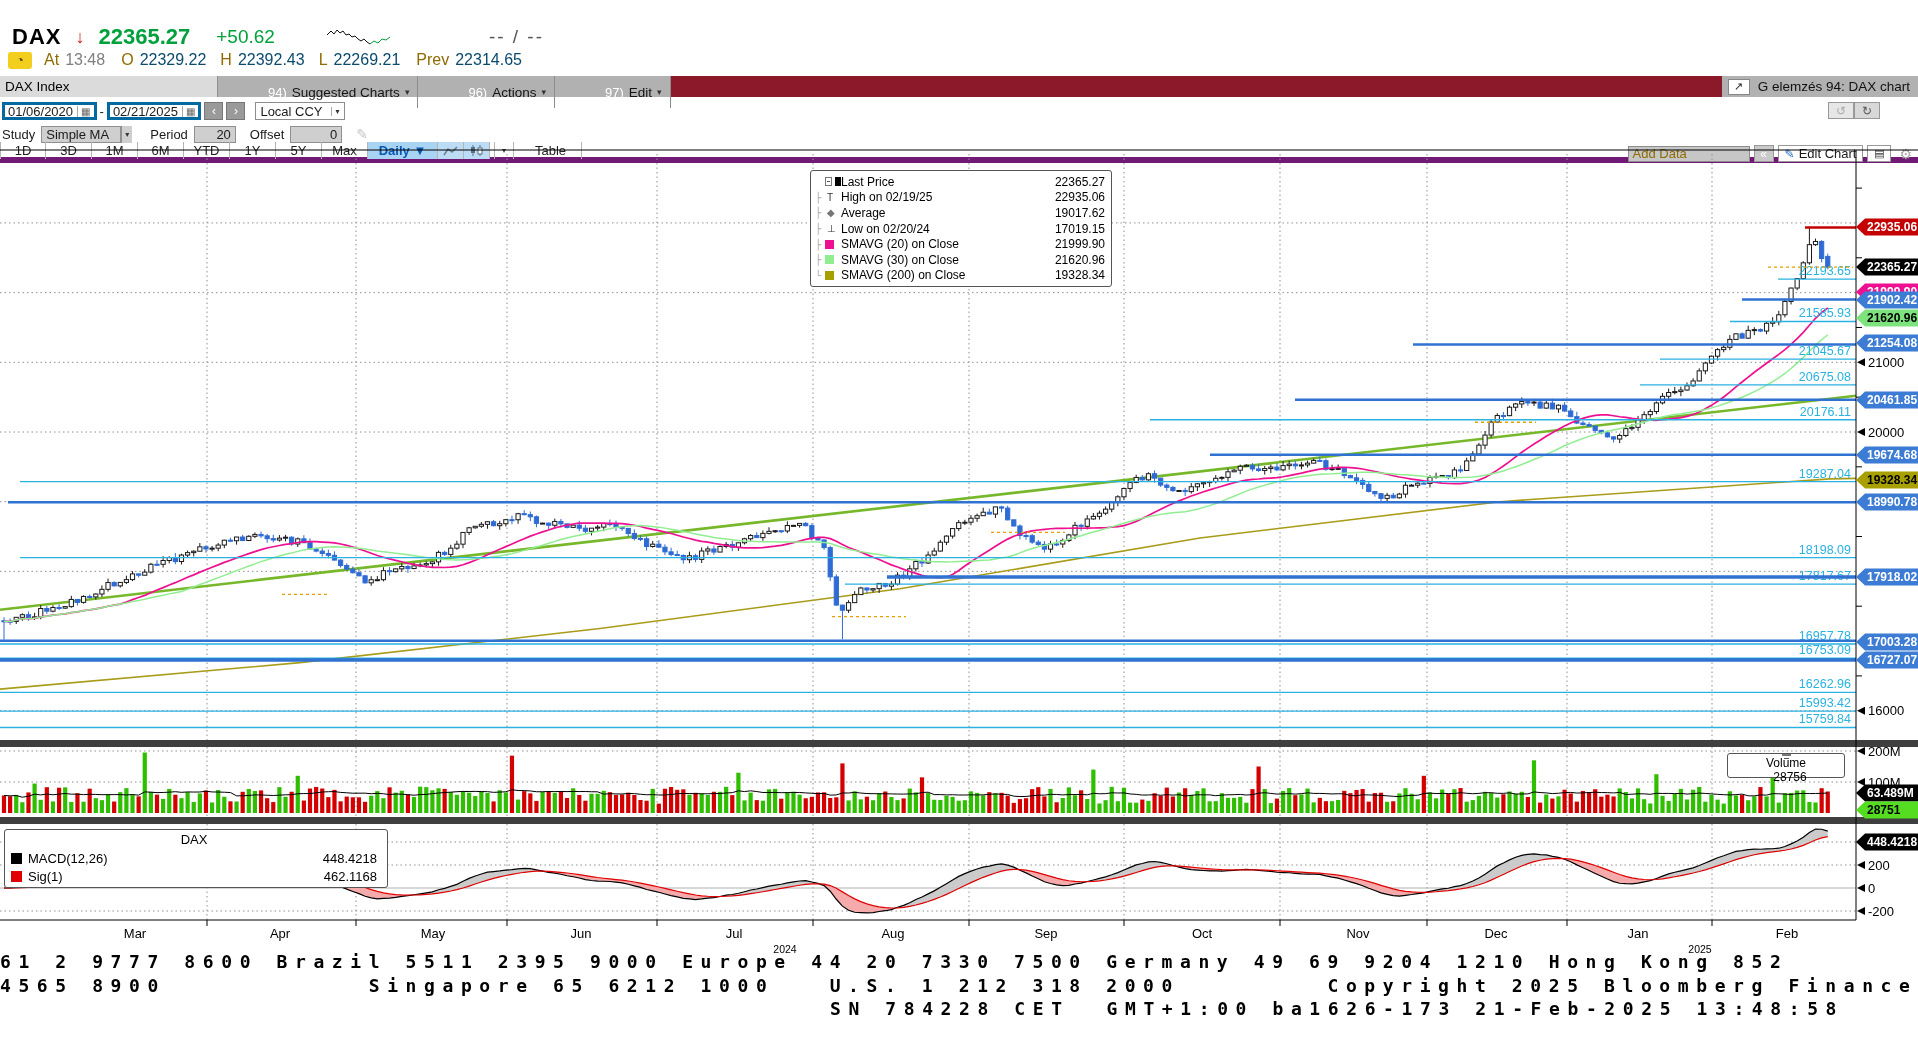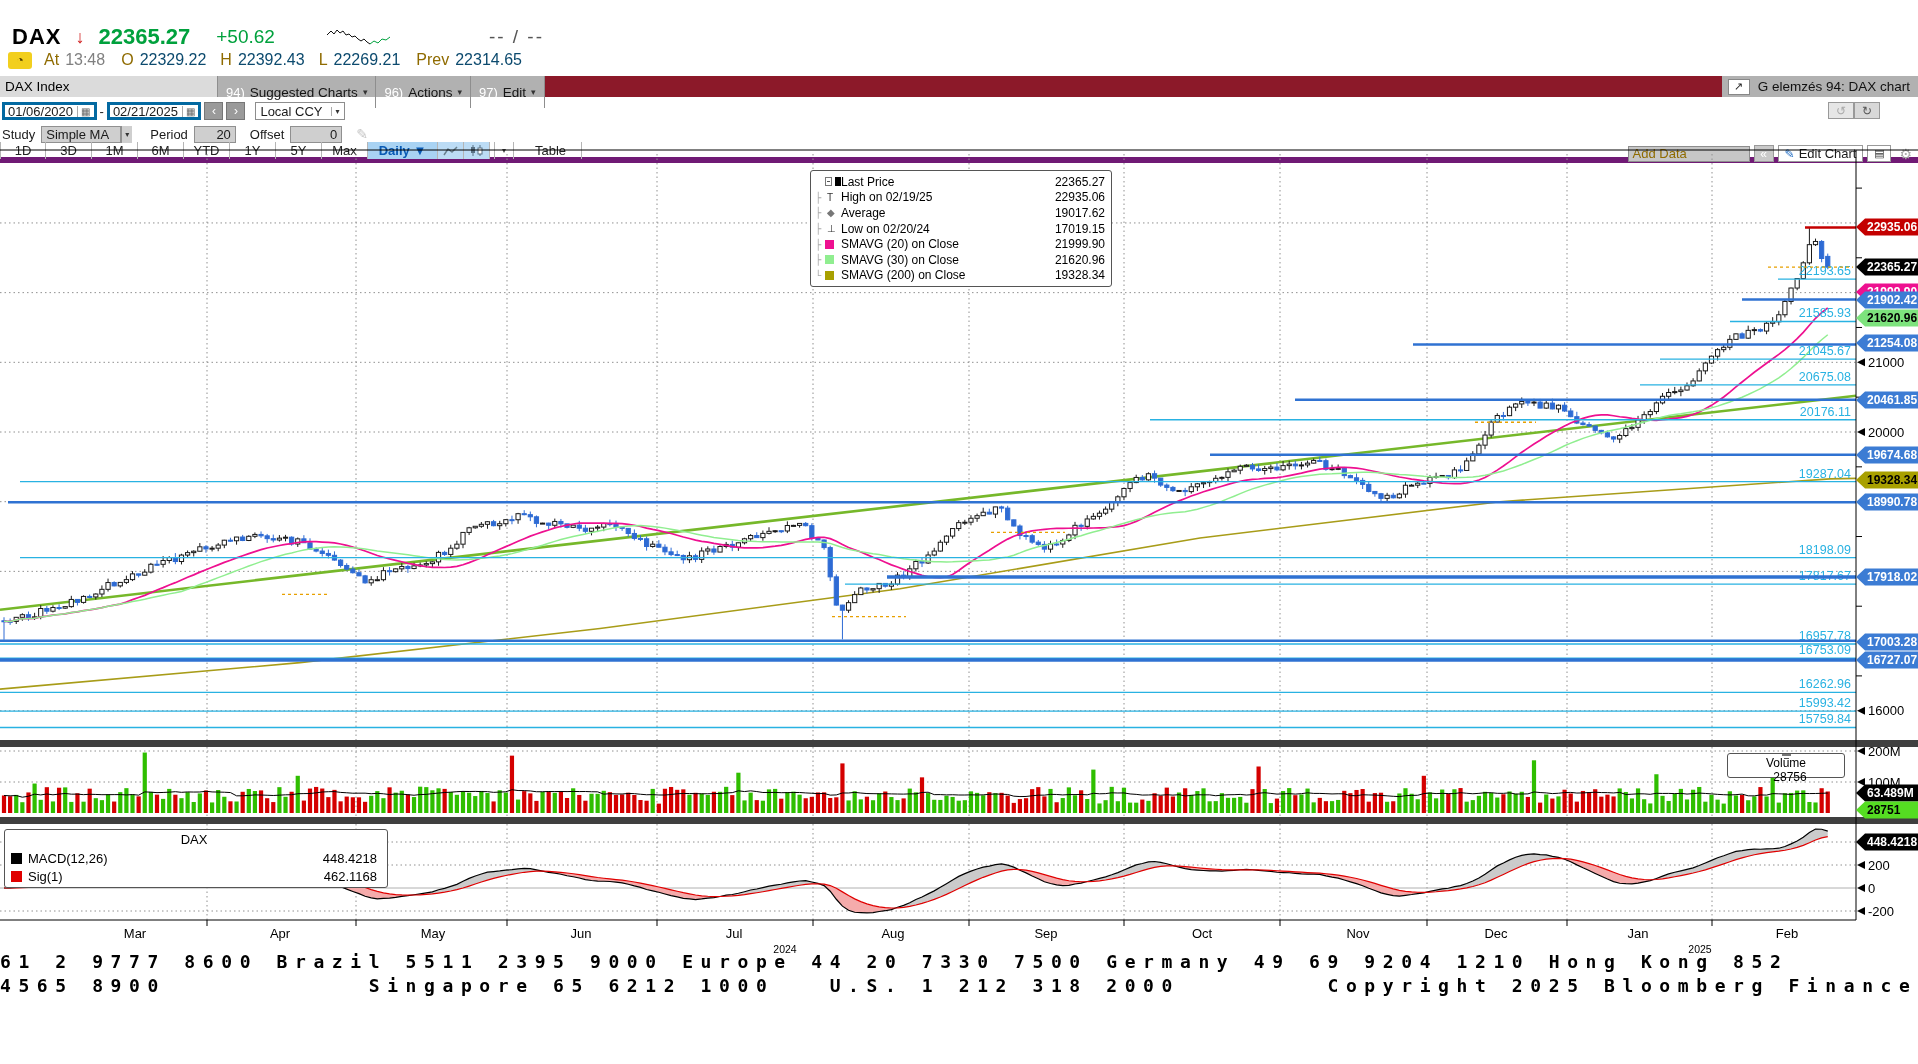--- a/index.html
+++ b/index.html
@@ -17,21 +17,21 @@
   .hrow2 { position:absolute; left:0; top:50px; height:20px; width:100%; display:flex; align-items:center; font-size:16px; }
   .gauge { width:24px; height:17px; background:#f2cf1e; border-radius:3px; margin-left:8px;
            display:flex; align-items:center; justify-content:center; color:#4d3a00; font-size:12px; line-height:1;}
   .blab { color:#8f6b00; margin-left:12px; }
   .bgray { color:#808080; margin-left:6px; }
   .bval { color:#0c4a6e; margin-left:6px; }
 
   
   .titlebar { position:absolute; left:0; top:76px; width:100%; height:21px; background:#b1b1b1; display:flex; align-items:stretch; font-size:13.5px; }
   .sec-field { width:218px; background:#dbdbdb; border-right:1px solid #8e8e8e; display:flex; align-items:center; padding-left:5px; color:#000; }
-  .menu-btn { display:flex; align-items:center; padding:16px 8px; border-right:1px solid #8e8e8e; cursor:default; }
+  .menu-btn { display:flex; align-items:center; padding:16px 8px; border-right:1px solid #8e8e8e; cursor:default;margin-left:42px; }
   .menu-num { color:#fff; margin-right:5px; font-size:13px; }
   .menu-lbl { color:#141414; }
   .menu-car { color:#333; font-size:9px; margin-left:5px; }
   .maroon { flex:1 1 auto; background:#8c1929; }
   .tb-right { display:flex; align-items:center; background:#b1b1b1; padding:0 8px 0 6px; }
   .exp-icon { width:22px; height:16px; background:#fff; color:#222; font-size:11px; display:flex; align-items:center; justify-content:center; border:1px solid #888; margin-right:8px;}
   .gtitle { color:#111; }
 
   
   .ctl-row { position:absolute; left:0; width:100%; display:flex; align-items:center; font-size:13px; color:#1a1a1a; }
@@ -1418,15 +1418,16 @@
     <div class="mrow">
       <span class="sw" style="background:#e00000"></span>
       <span class="llab">Sig(1)</span>
       <span class="lval">462.1168</span>
     </div>
   </div>
 
   <div class="footer">
     <div class="fline">61 2 9777 8600 Brazil 5511 2395 9000 Europe 44 20 7330 7500 Germany 49 69 9204 1210 Hong Kong 852</div>
     <div class="fline">4565 8900           Singapore 65 6212 1000   U.S. 1 212 318 2000        Copyright 2025 Bloomberg Finance L</div>
+    <div class="fline f3">SN 784228 CET  GMT+1:00 ba1626-173 21-Feb-2025 13:48:58</div>
   </div>
 
 </div>
 
 </body></html>

